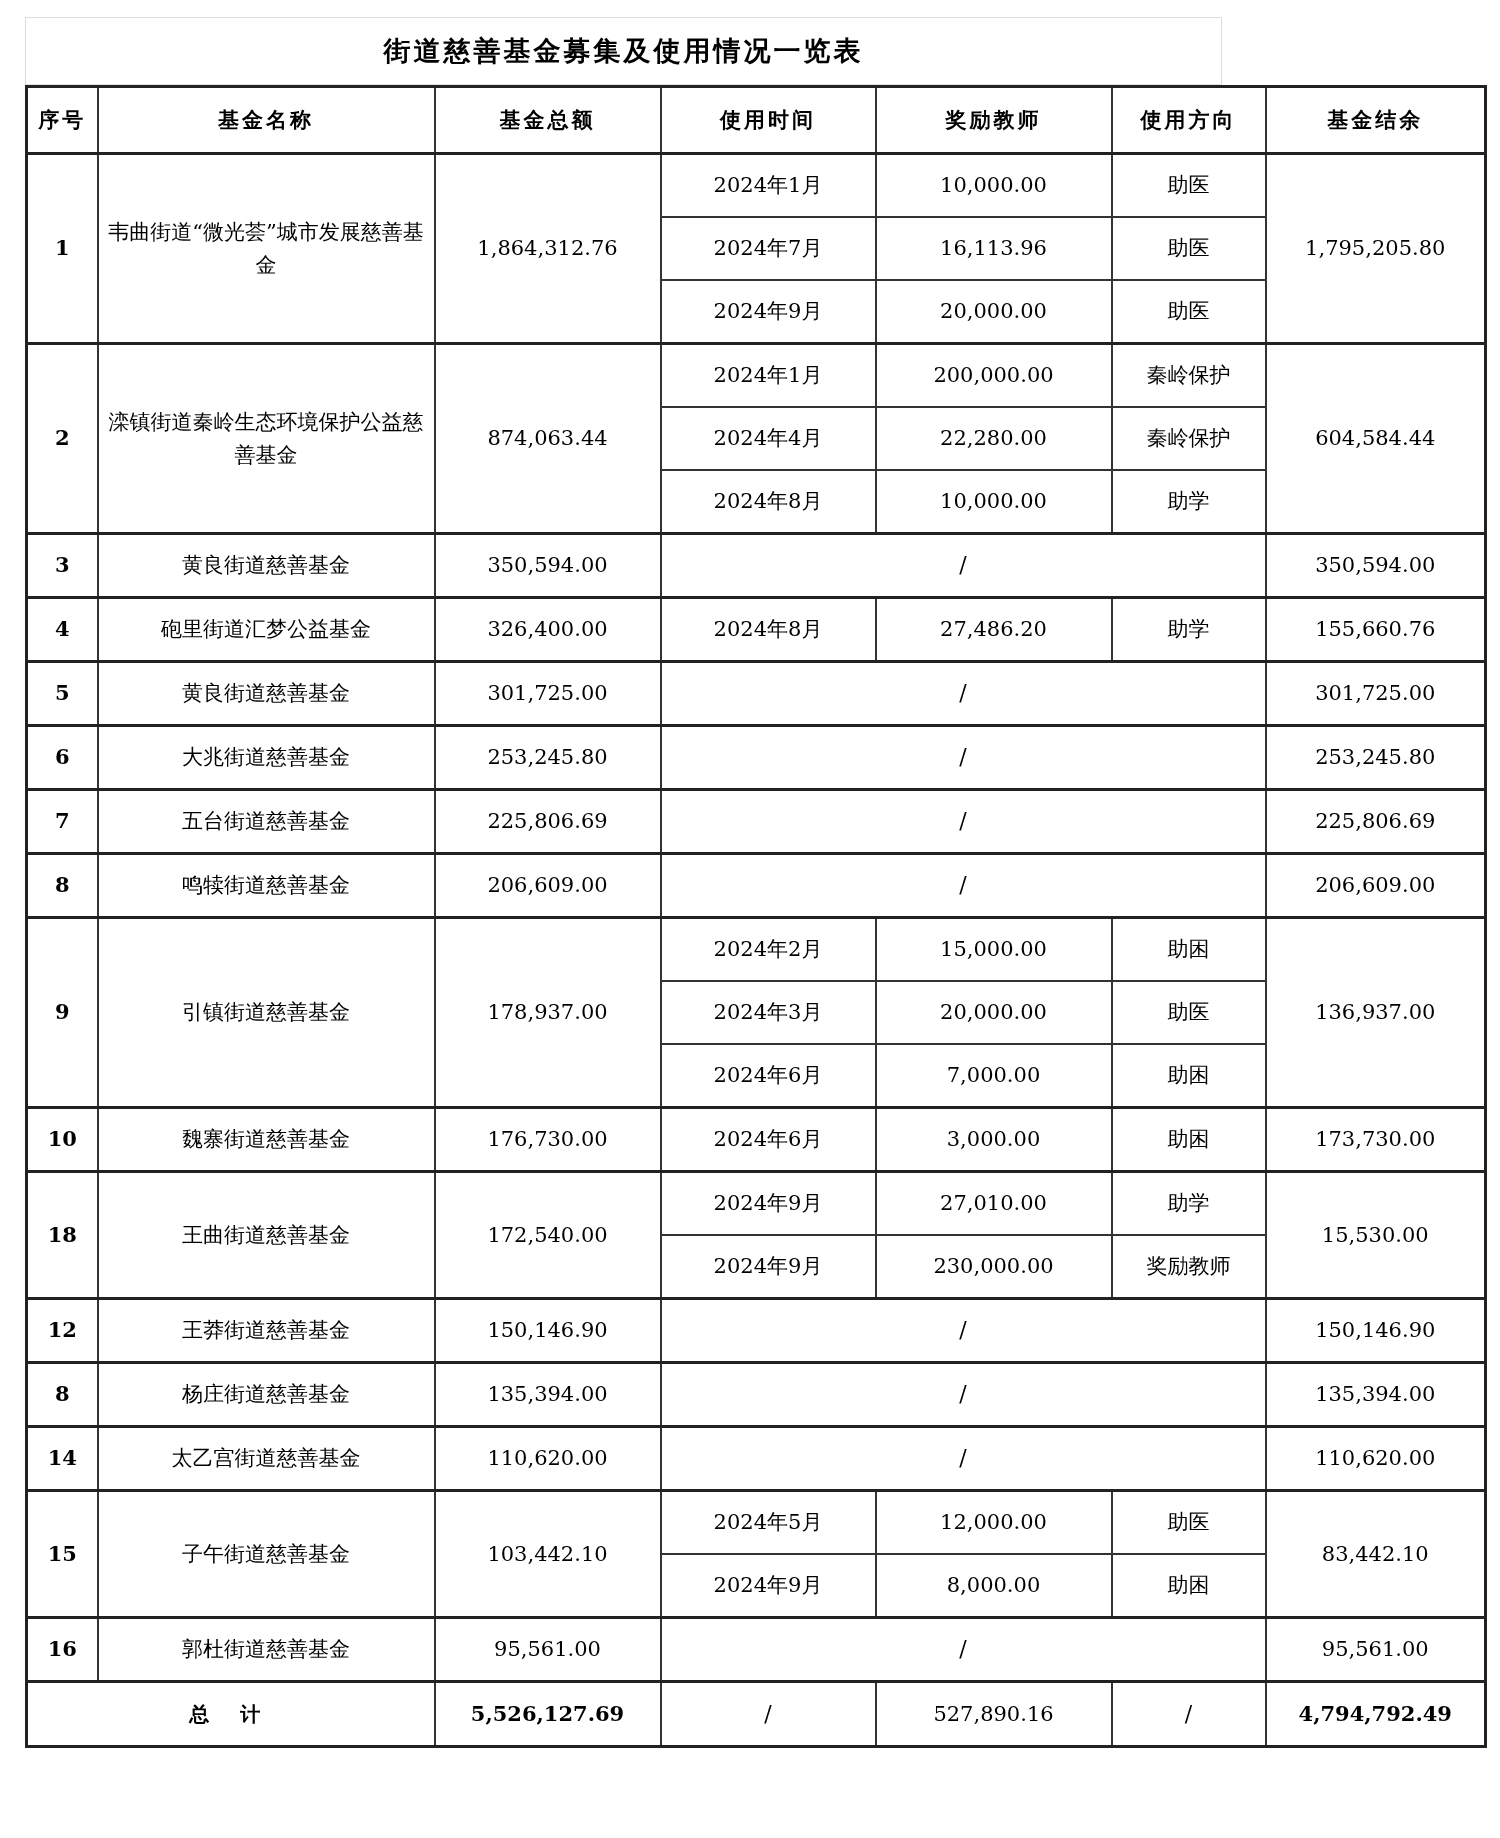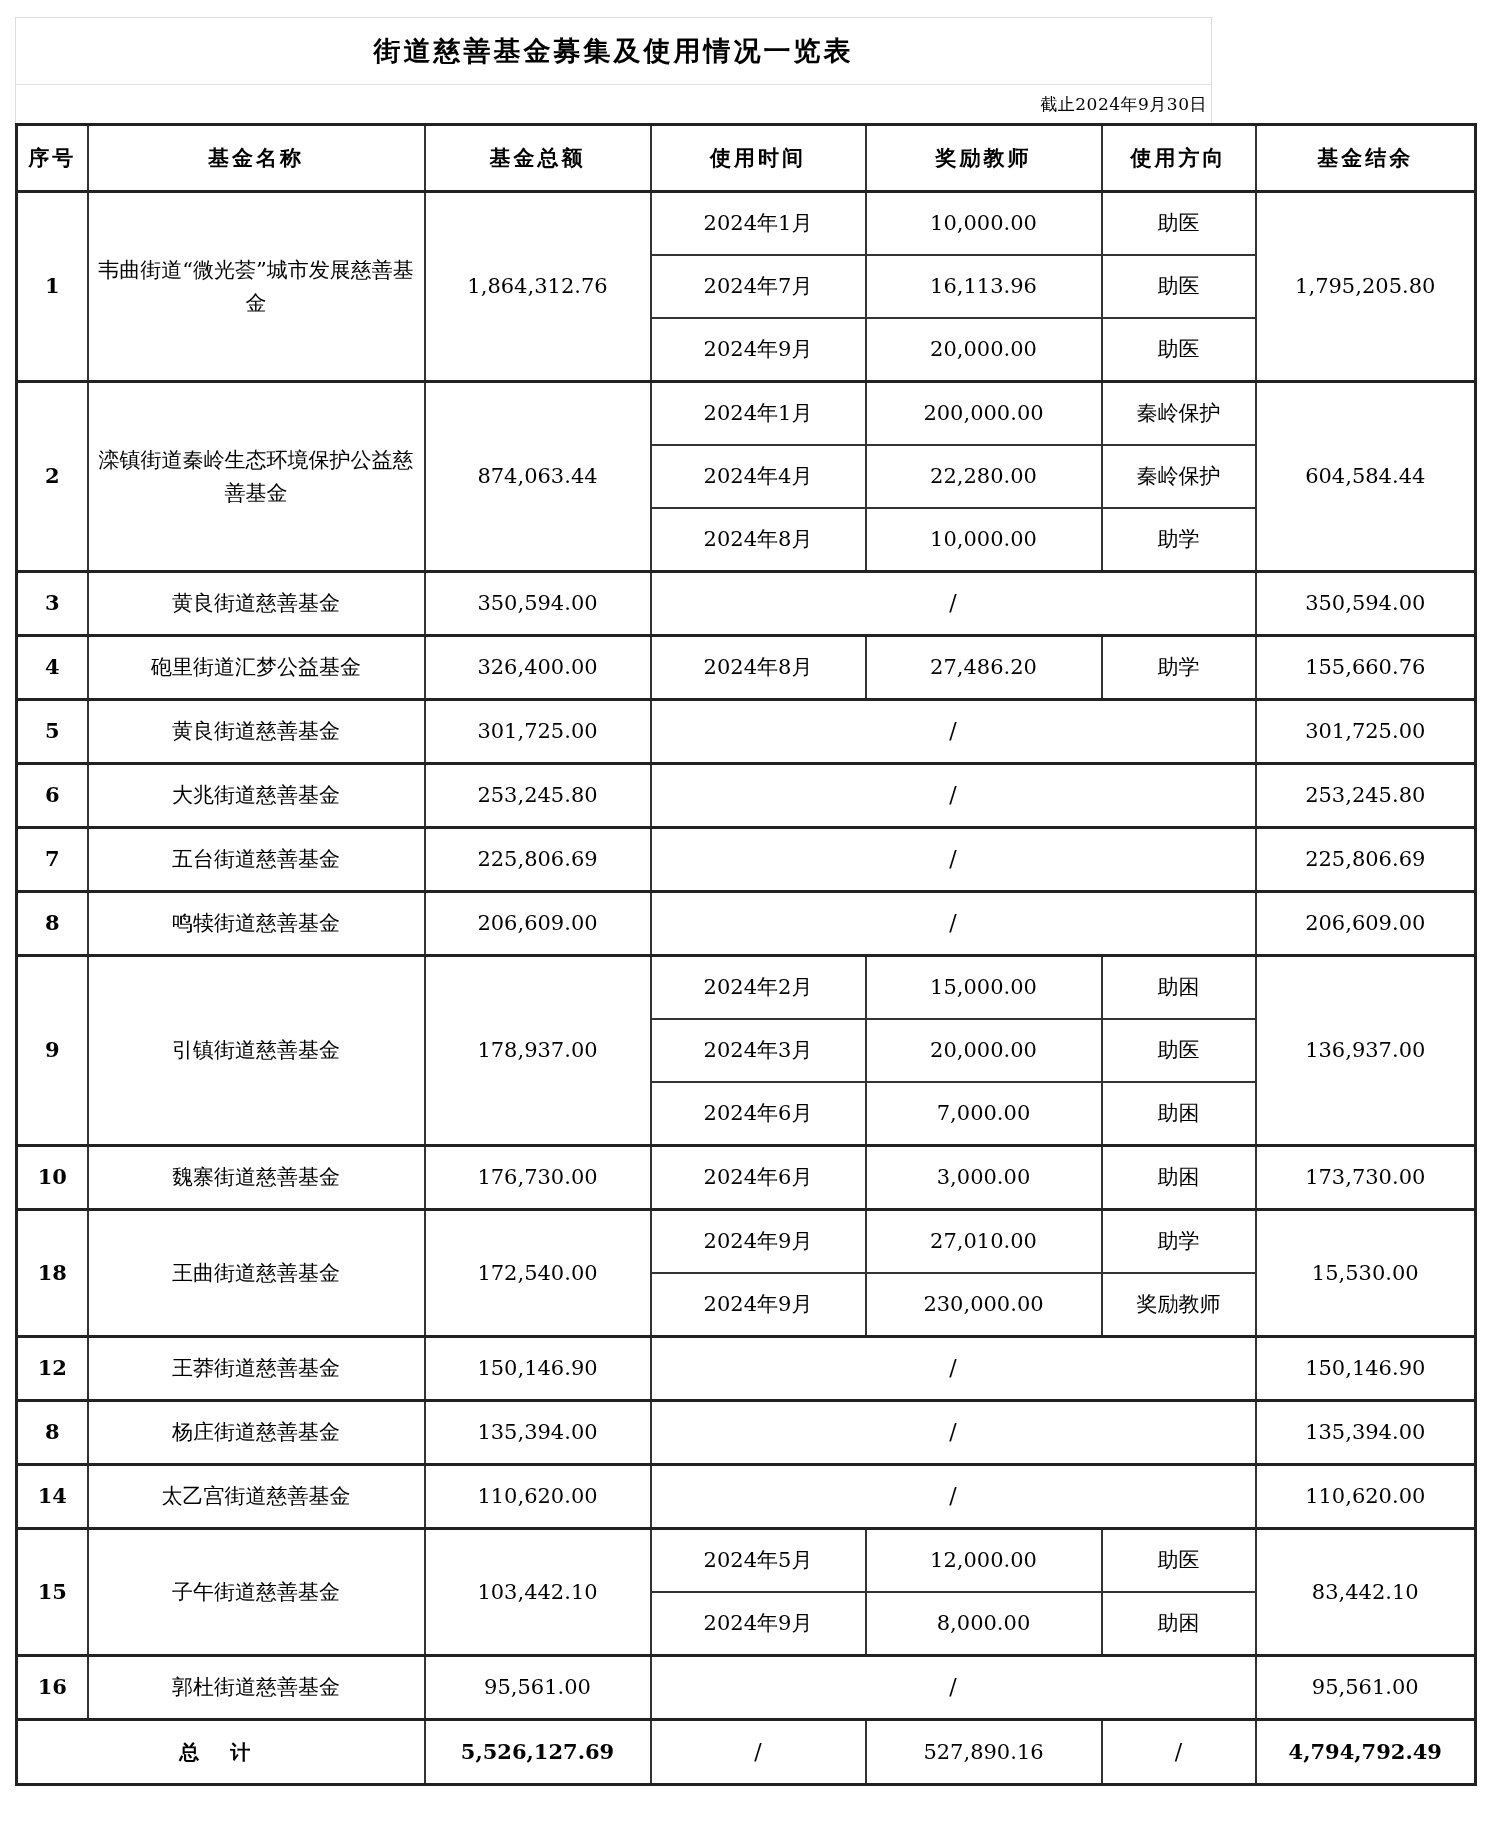--- a/index.html
+++ b/index.html
@@ -1,20 +1,20 @@
 <!DOCTYPE html>
 <html><head>
 <meta charset="utf-8">
 <style>
   html,body{margin:0;padding:0;background:#ffffff;}
   body{
     width:1500px;height:1838px;position:relative;overflow:hidden;
     font-family:"DejaVu Serif","Liberation Serif",serif;color:#000;
   }
-  .sheet{position:absolute;left:15px;top:17px;width:1197px;}
+  .sheet{position:absolute;left:25px;top:17px;width:1197px;}
   .titlebox{border:1px solid #dcdcdc;border-bottom:none;background:#fff;}
   .title-row{
     height:66px;display:flex;align-items:center;justify-content:center;
     border-bottom:1px solid #e3e3e3;
     font-size:27px;font-weight:bold;letter-spacing:3px;
   }
   .date-row{
     height:38px;display:flex;align-items:center;justify-content:flex-end;
     padding-right:4px;font-size:17px;letter-spacing:0.5px;
   }
@@ -32,21 +32,20 @@
   tfoot td{border-top:3px solid #222;height:62px;}
   tfoot .label{font-weight:bold;letter-spacing:12px;font-size:20px;}
   .bold{font-weight:bold;}
 </style>
 </head>
 <body>
 
 <div class="sheet">
   <div class="titlebox">
     <div class="title-row">街道慈善基金募集及使用情况一览表</div>
-    <div class="date-row">截止2024年9月30日</div>
   </div>
 
   <table>
     <colgroup>
       <col style="width:71px">
       <col style="width:337px">
       <col style="width:226px">
       <col style="width:215px">
       <col style="width:236px">
       <col style="width:154px">

